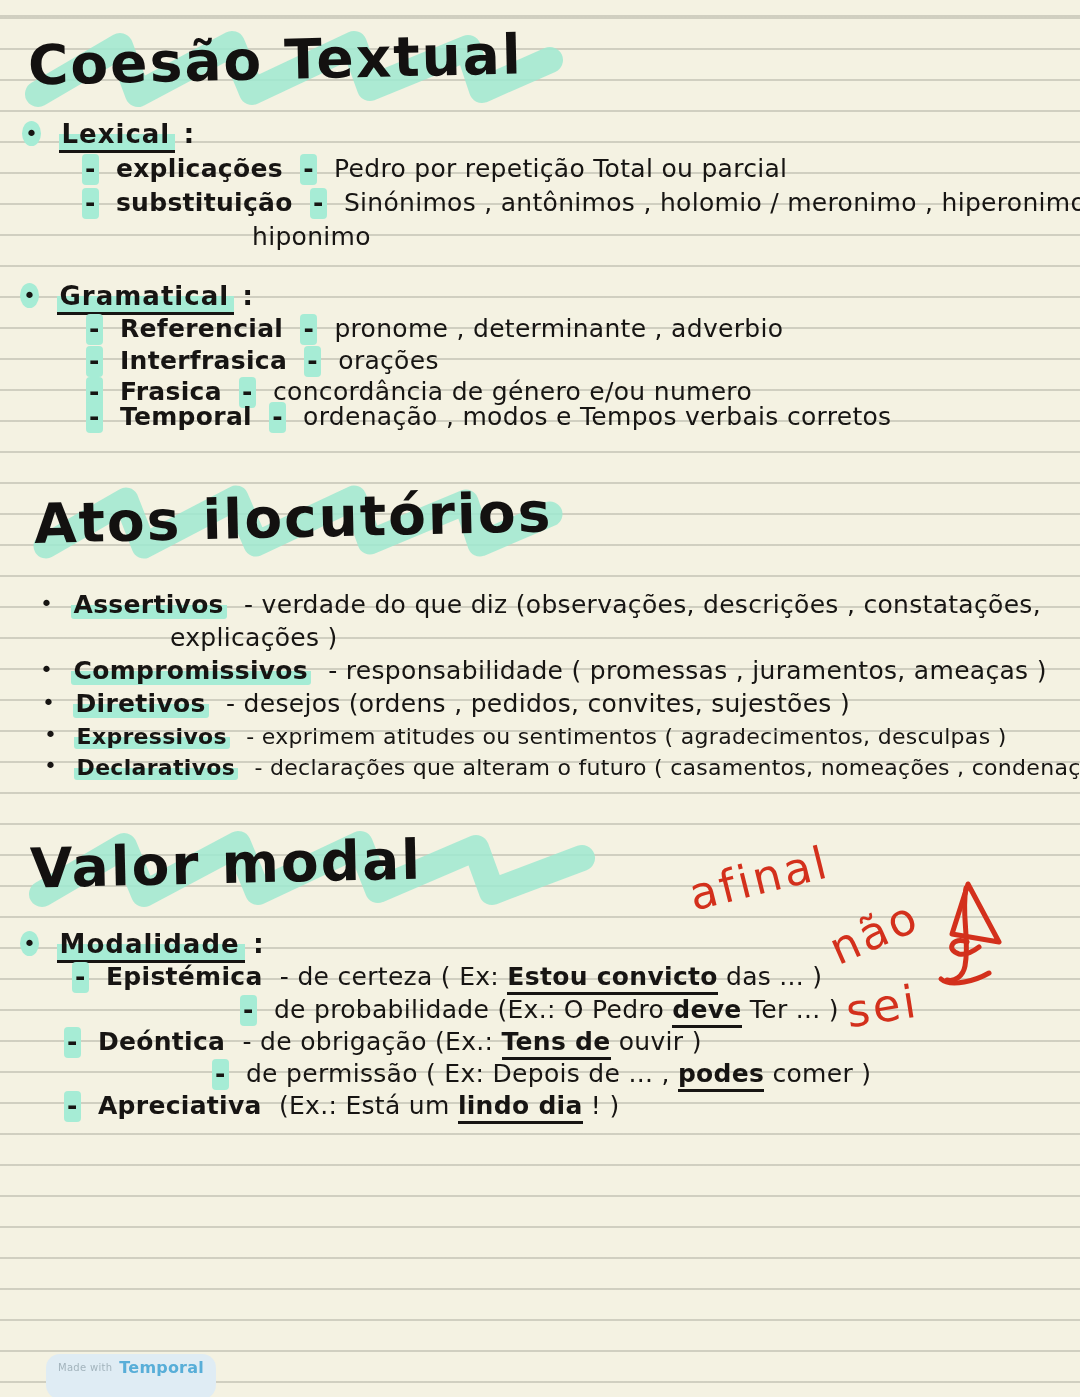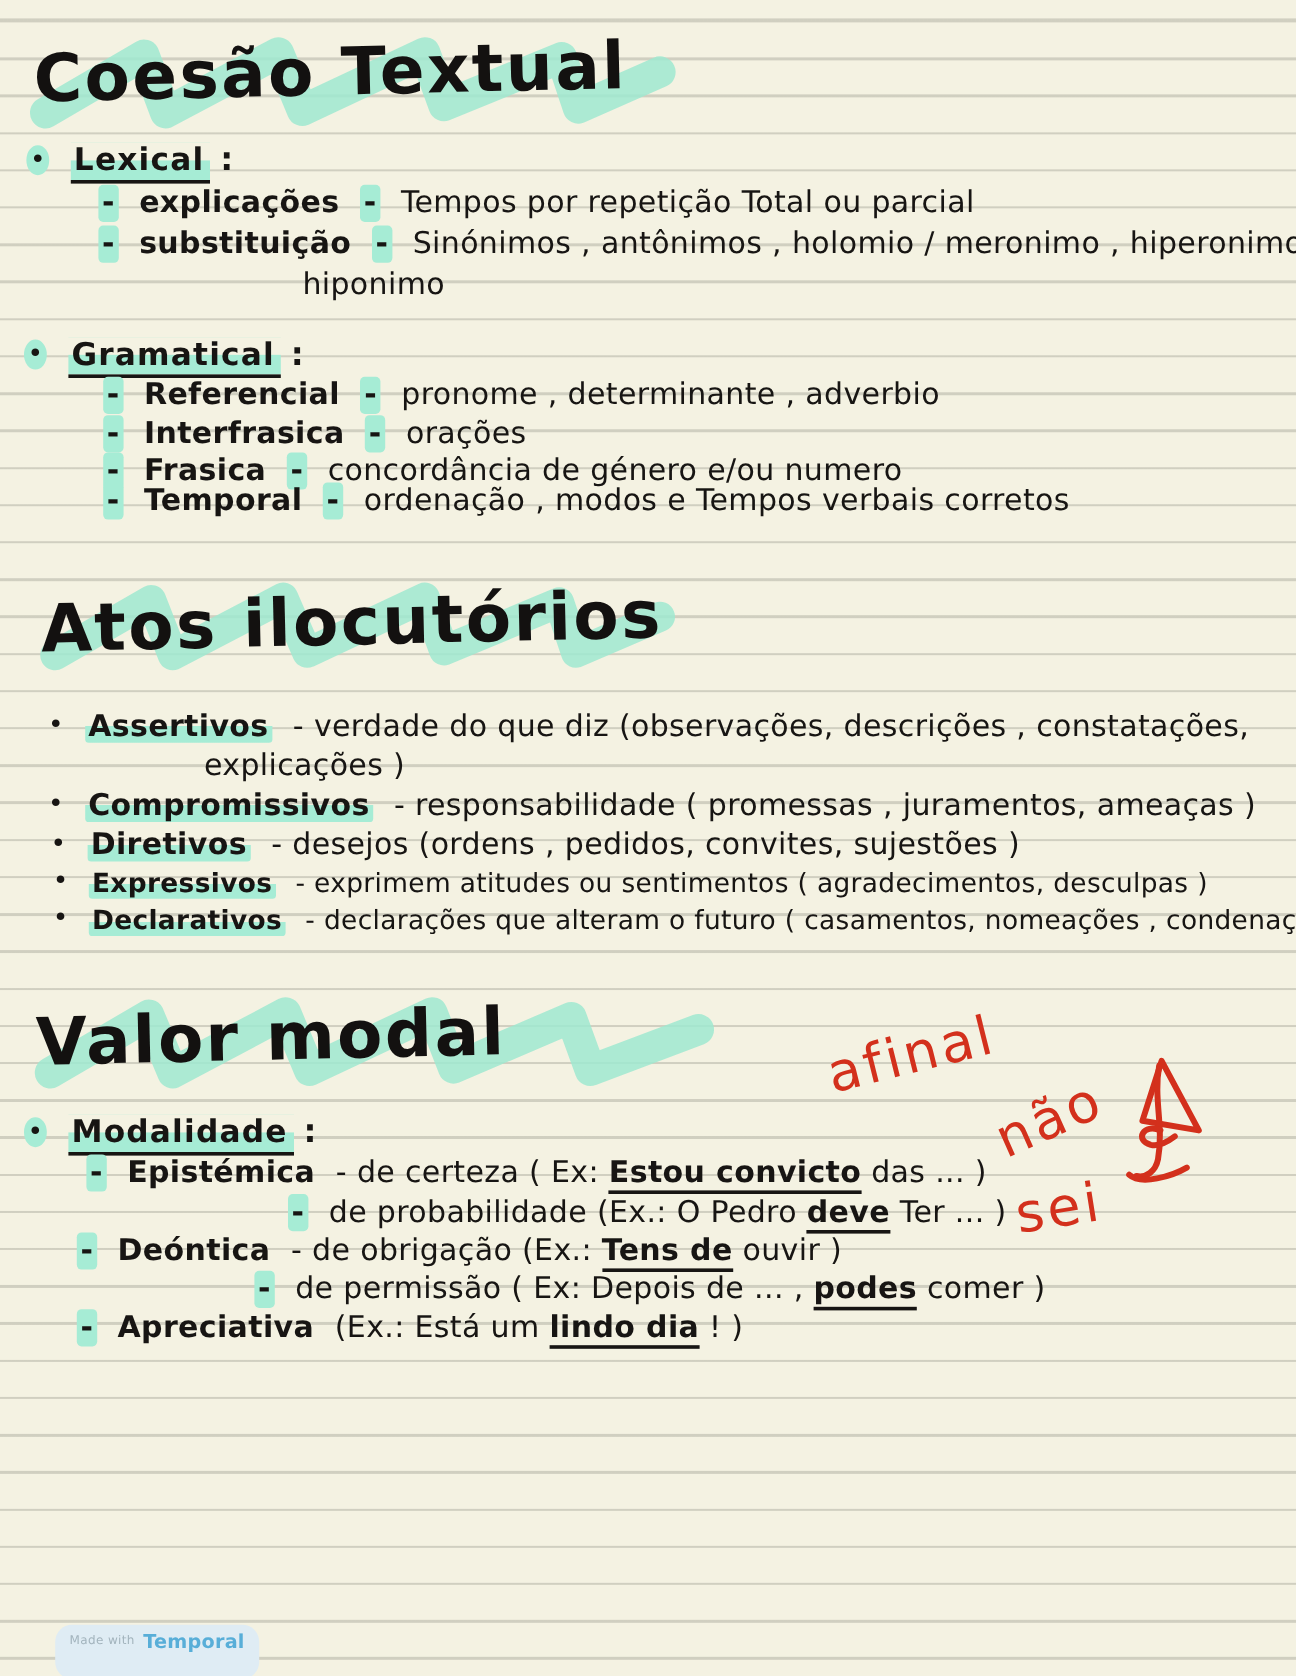--- a/index.html
+++ b/index.html
@@ -98,21 +98,21 @@
   <div class="abs line" style="left:22px;top:118px">
     <span class="bullet bullet-hl gap">•</span>
     <span class="head">Lexical</span>
     <span class="colon">:</span>
   </div>
 
   <div class="abs line" style="left:82px;top:154px">
     <span class="dash-hl gap">-</span>
     <span class="term gap">explicações</span>
     <span class="dash-hl gap">-</span>
-    <span>Tempos por repetição Total ou parcial</span>
+    <span>Pedro por repetição Total ou parcial</span>
   </div>
 
   <div class="abs line" style="left:82px;top:188px">
     <span class="dash-hl gap">-</span>
     <span class="term gap">substituição</span>
     <span class="dash-hl gap">-</span>
     <span>Sinónimos , antônimos , holomio / meronimo , hiperonimo /</span>
   </div>
 
   <div class="abs line" style="left:252px;top:222px">

